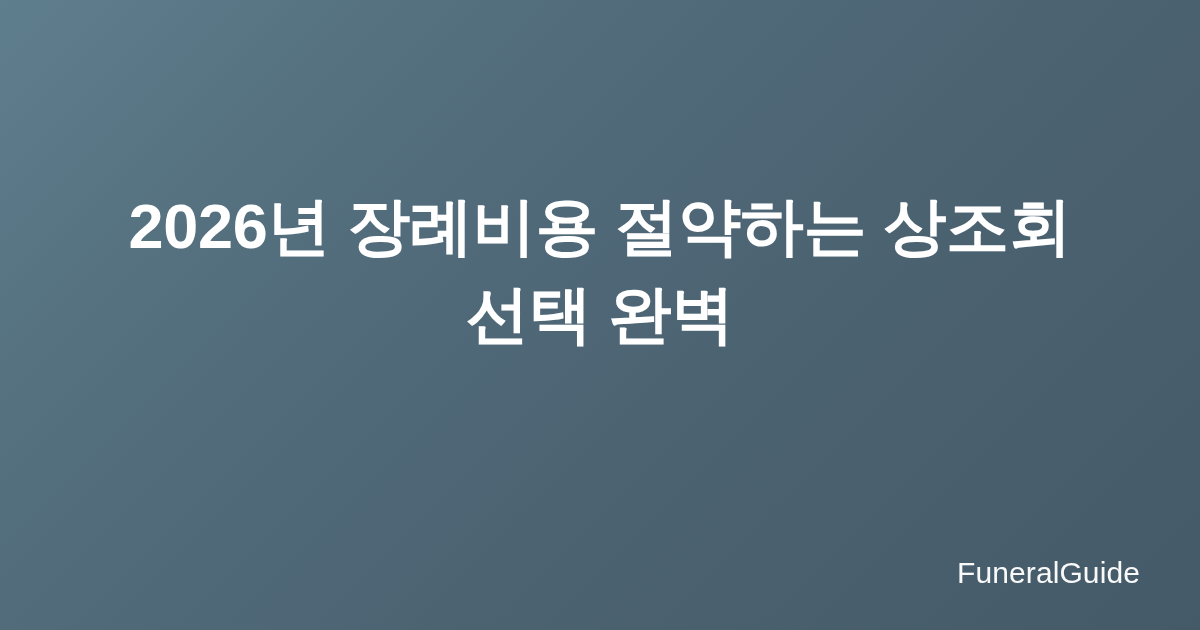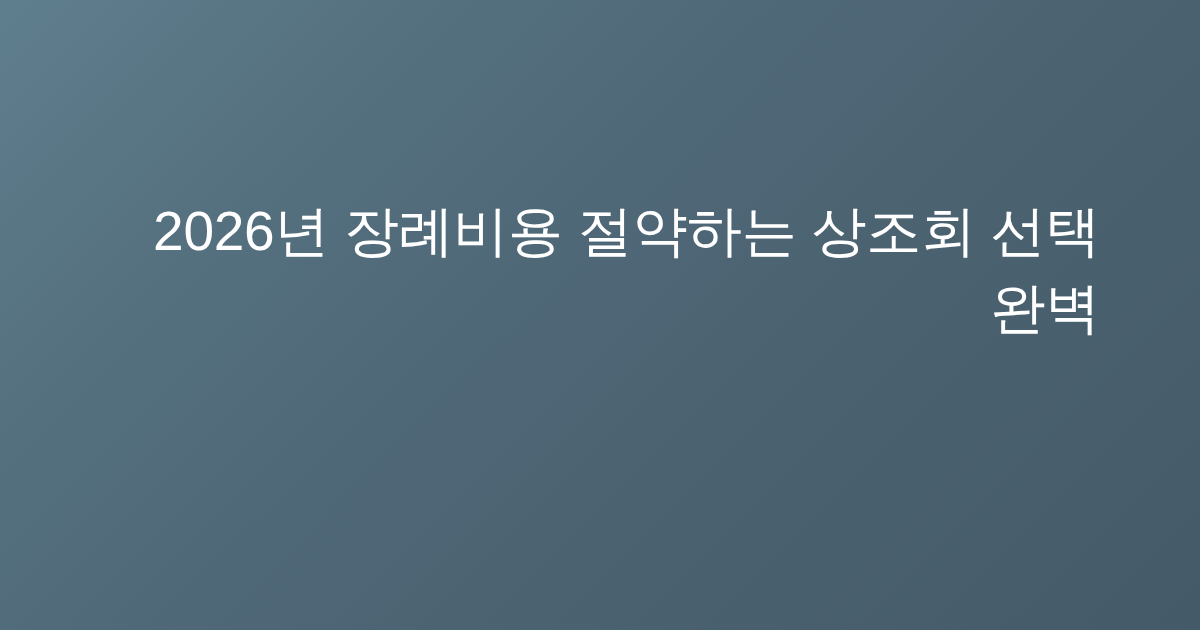--- a/index.html
+++ b/index.html
@@ -33,25 +33,25 @@
     align-items: center;
     justify-content: center;
     padding: 0 100px;
     box-sizing: border-box;
   }
 
   .card-title {
     margin: 0;
     width: 100%;
     max-width: 1000px;
-    text-align: right;
+    text-align: center;
     color: #ffffff;
     font-family: "Liberation Sans", "DejaVu Sans", sans-serif;
-    font-size: 55px;
-    font-weight: 400;
+    font-size: 63px;
+    font-weight: 700;
     line-height: 1.4;
     letter-spacing: -0.3px;
     word-break: keep-all;
   }
 
   .brand {
     position: absolute;
     right: 60px;
     bottom: 42px;
     color: #ffffff;
@@ -65,14 +65,15 @@
 </style>
 </head>
 <body>
 
 <div class="og-card">
 
   <div class="title-wrap">
     <h1 class="card-title">2026년 장례비용 절약하는 상조회 선택 완벽</h1>
   </div>
 
+  <div class="brand">FuneralGuide</div>
 
 </div>
 
 </body></html>

